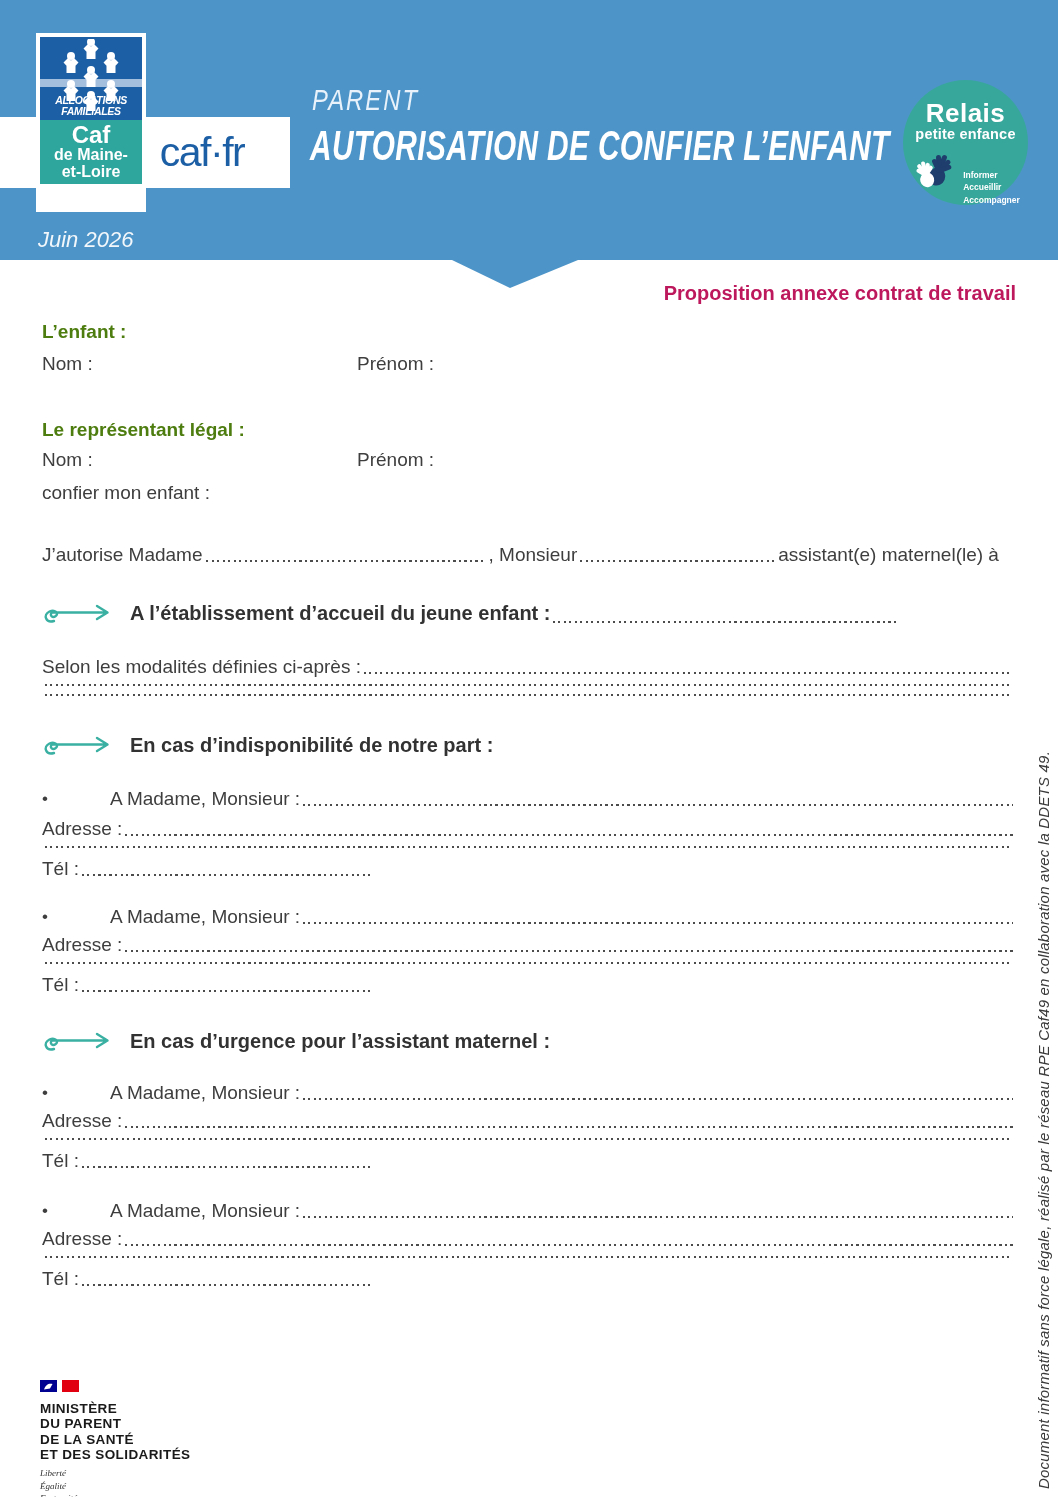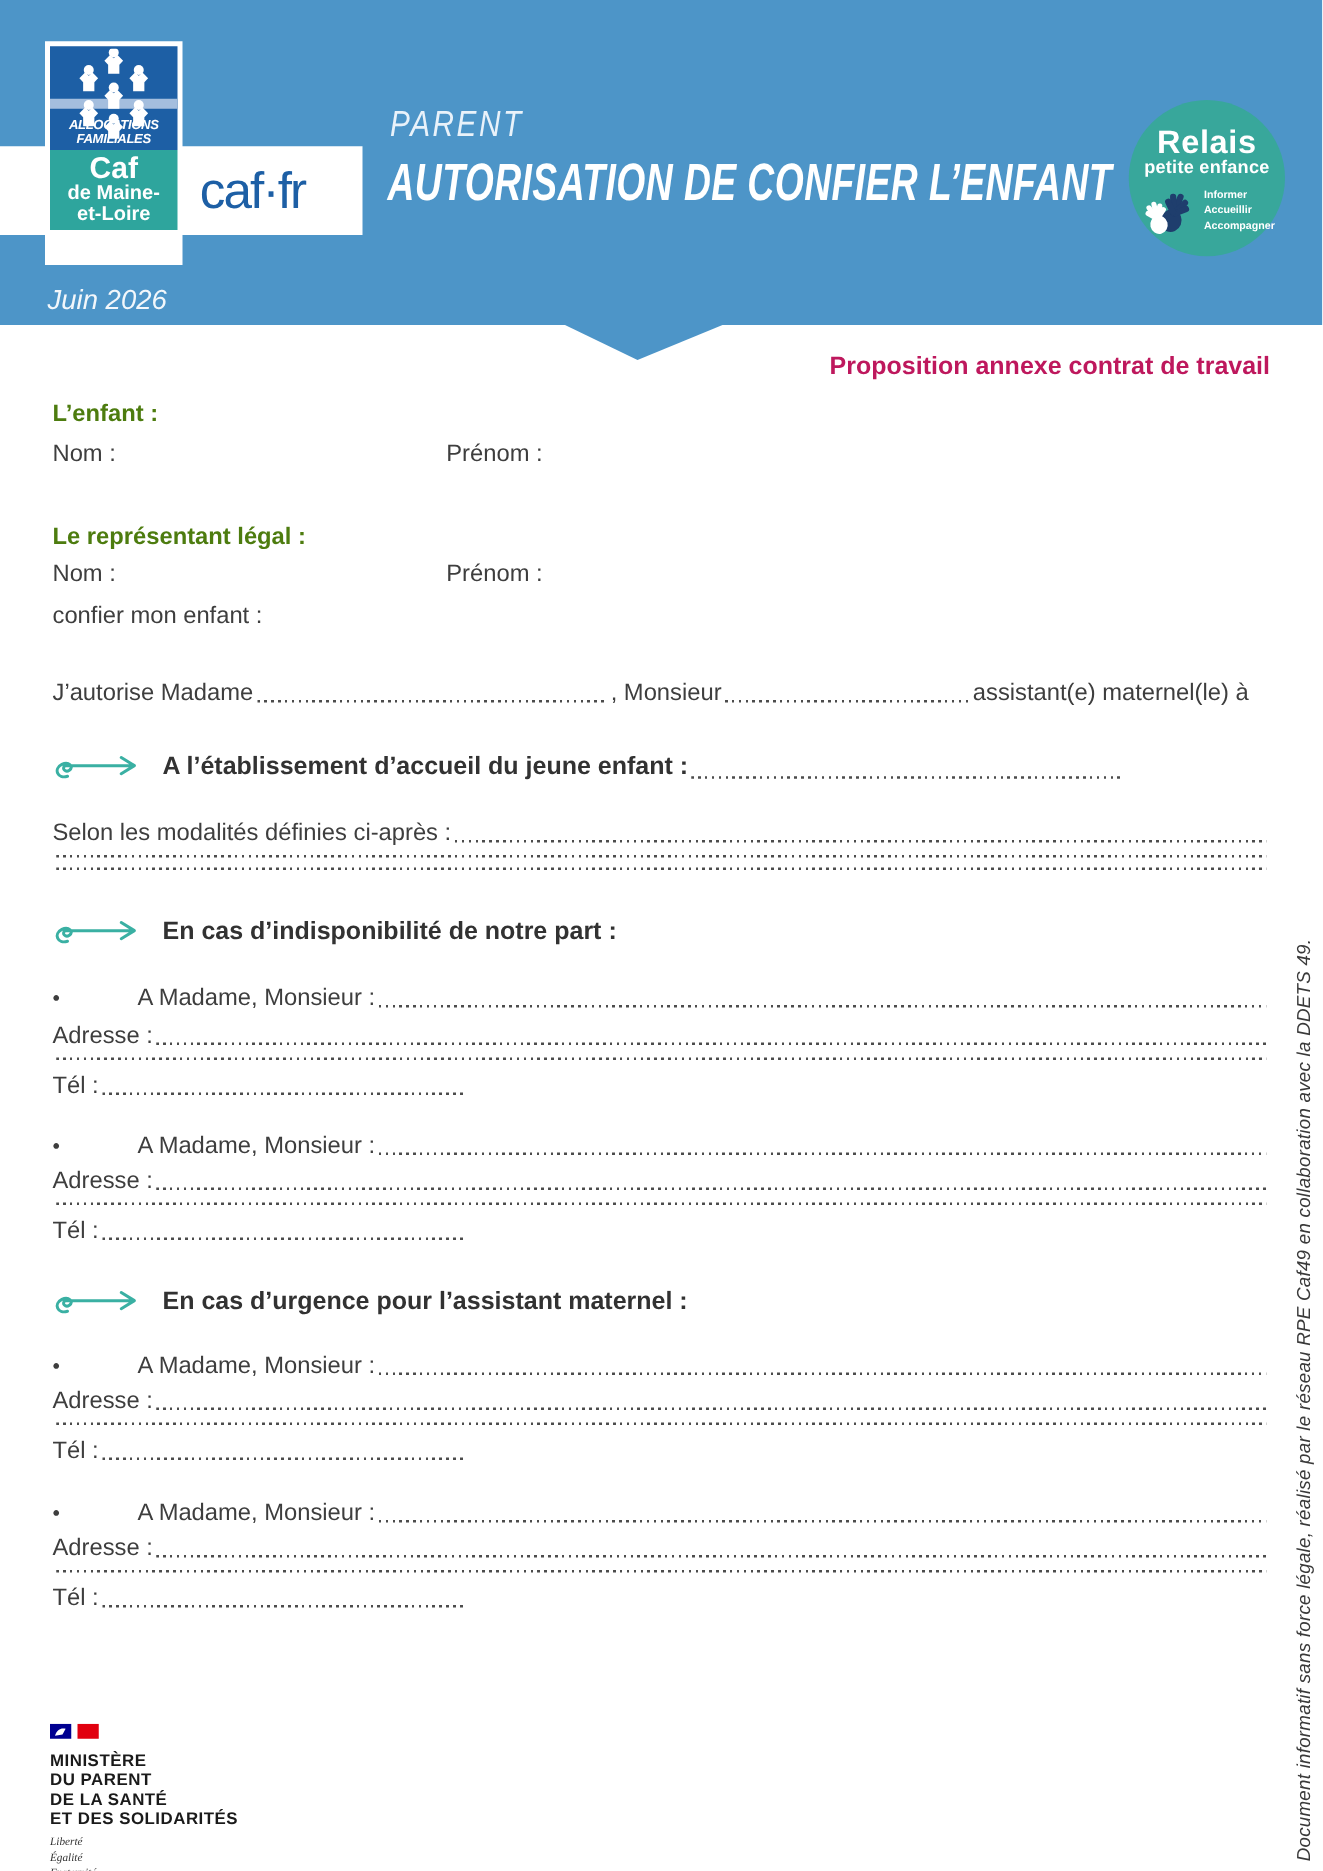--- a/index.html
+++ b/index.html
@@ -33,21 +33,21 @@
           letter-spacing:2.5px;transform:scaleX(0.82);transform-origin:left top;white-space:nowrap;}
   .big-title{position:absolute;left:310px;top:122px;color:#ffffff;font-style:italic;font-weight:bold;
           font-size:42px;transform:scaleX(0.71);transform-origin:left top;white-space:nowrap;letter-spacing:0.5px;}
   .header-date{position:absolute;left:38px;top:227px;color:#f2f7fb;font-style:italic;font-size:22px;}
 
   .relais{position:absolute;left:903px;top:80px;width:125px;height:125px;border-radius:50%;
           background:#38a79b;color:#fff;text-align:center;box-sizing:border-box;}
   .relais-title{font-weight:bold;font-size:26px;line-height:1;margin-top:20px;letter-spacing:0.5px;}
   .relais-sub{font-weight:bold;font-size:14.5px;line-height:1.1;margin-top:1px;letter-spacing:0.2px;}
   .relais-row{display:flex;align-items:flex-start;justify-content:center;margin-top:2px;gap:2px;}
-  .relais-items{text-align:left;font-size:8.5px;font-weight:bold;line-height:1.45;margin-top:4px;}
+  .relais-items{text-align:left;font-size:8.5px;font-weight:bold;line-height:1.45;margin-top:24px;}
 
   
   .content{position:absolute;top:260px;left:42px;right:42px;}
   .row{display:flex;align-items:flex-end;font-size:19px;line-height:22px;color:#3e3e3e;}
   .lbl{white-space:nowrap;}
   .b{font-weight:bold;color:#4d7c0f;}
   .subtitle{margin-top:22px;text-align:right;font-weight:bold;font-size:20px;color:#be185d;}
   .lead{flex:1;height:2px;margin:0 3px 4px 3px;
         background-image:repeating-linear-gradient(90deg,#4c4c4c 0 2px,transparent 2px 5.5px);}
   .lead.w345{flex:0 0 345px;}

